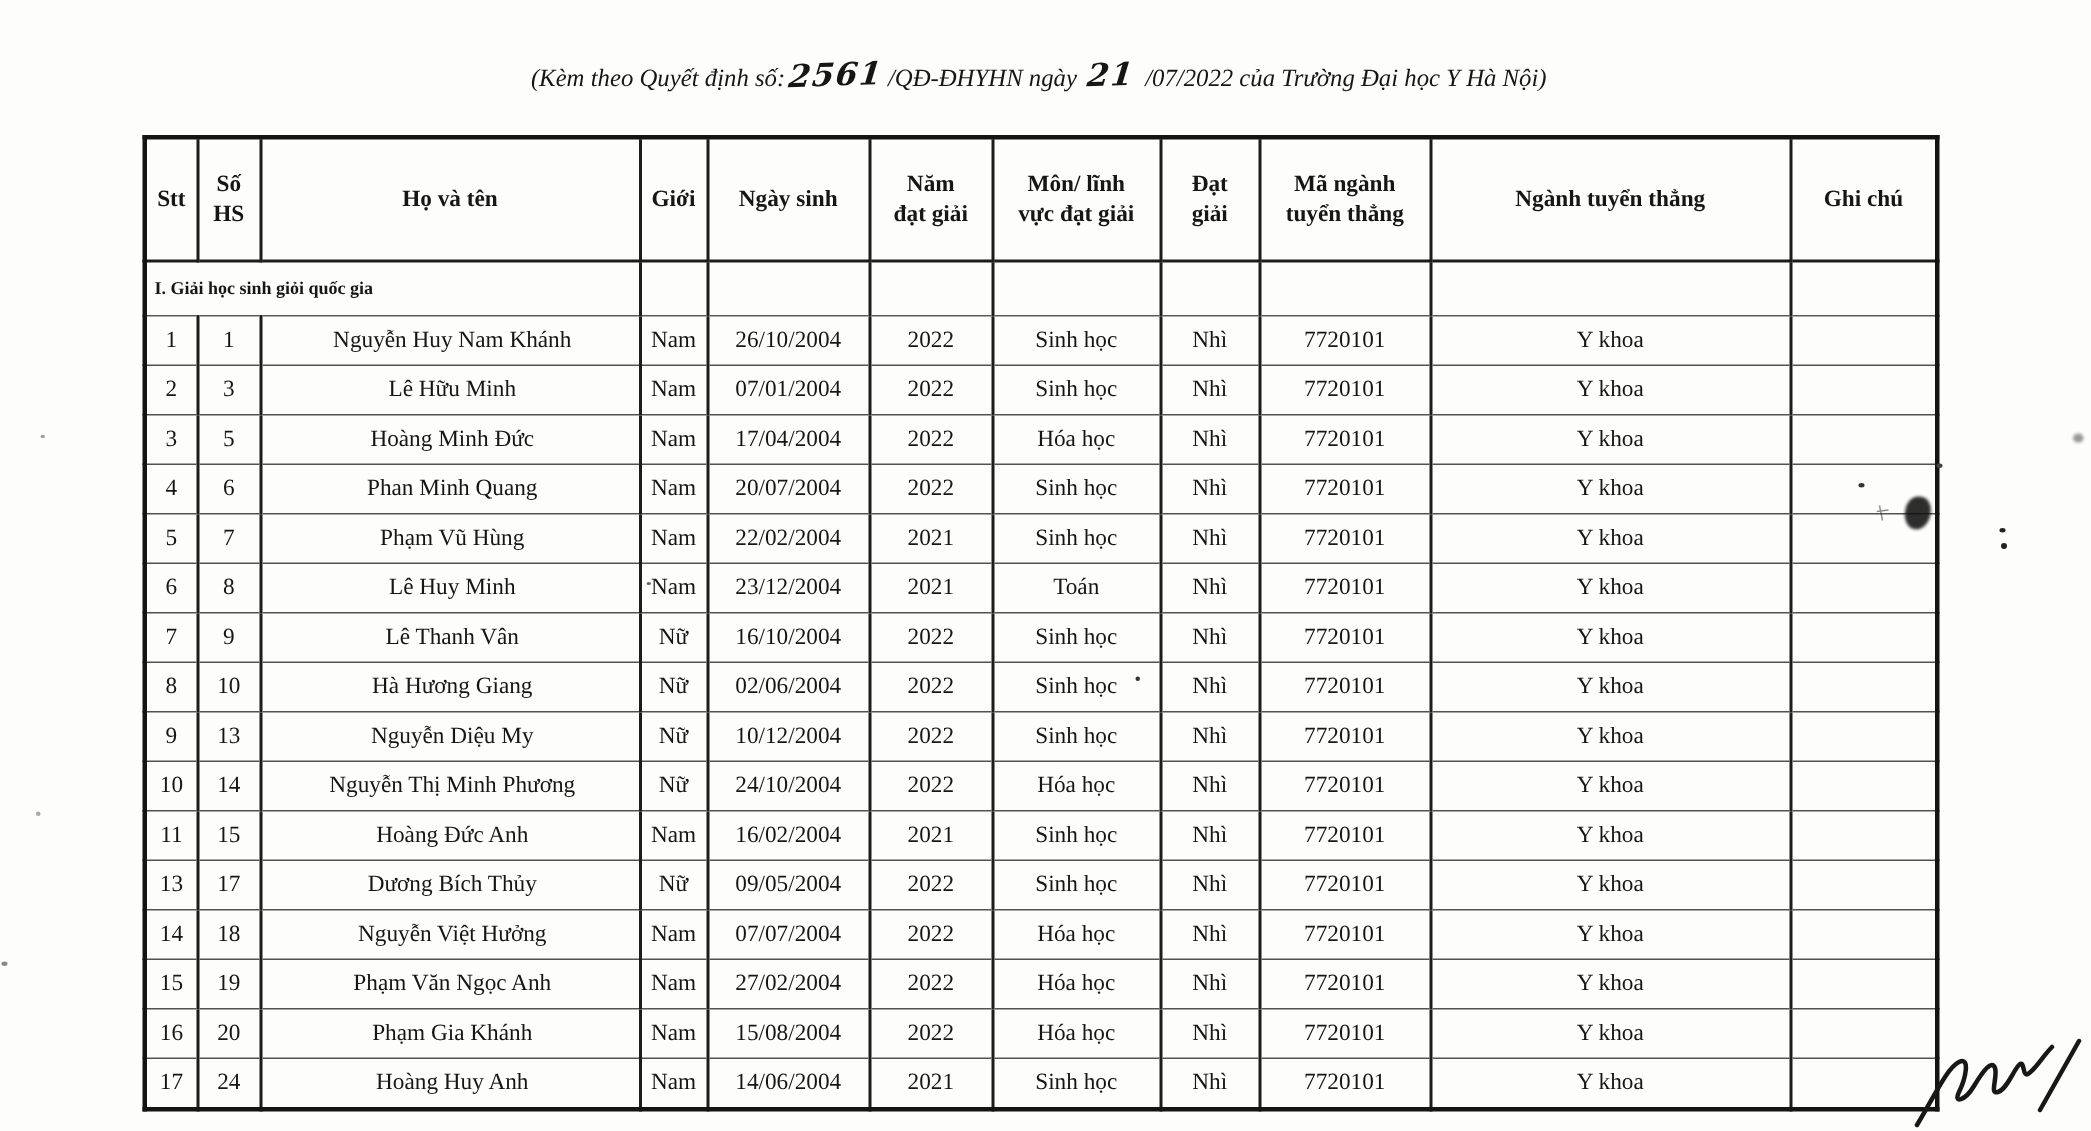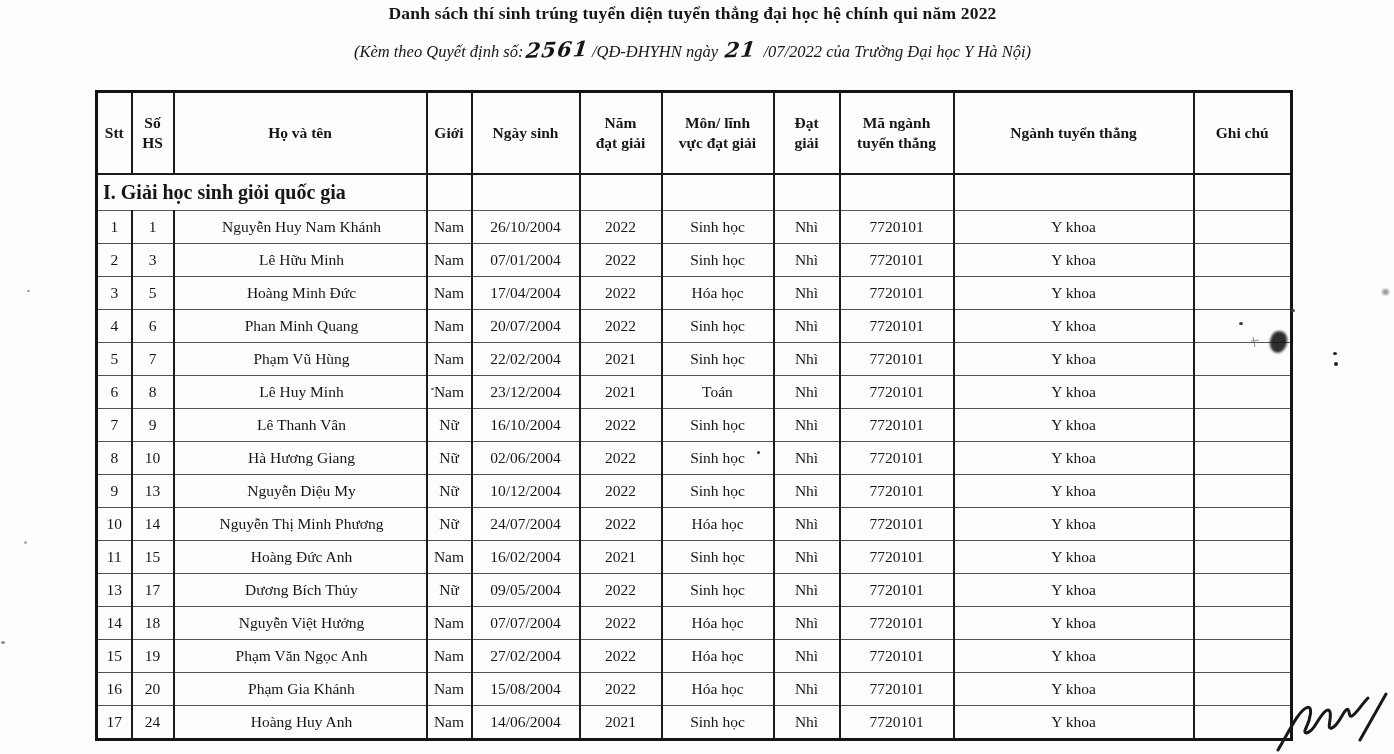--- a/index.html
+++ b/index.html
@@ -49,21 +49,21 @@
     text-align:center;
     vertical-align:middle;
     white-space:pre-line;
     line-height:1.3;
     border-bottom:2px solid #1c1c1c;
   }
   tr.section-row td{
     height:35px;
     border-bottom:1.5px solid #5a5a5a;
     font-weight:bold;
-    font-size:20px;
+    font-size:12px;
     vertical-align:middle;
   }
   tr.section-row td.section-label{
     text-align:left;padding-left:5px;white-space:nowrap;
   }
   tbody tr.data-row td{
     height:32px;
     border-bottom:1.2px solid #525252;
     font-size:15.5px;
     text-align:center;
@@ -84,21 +84,20 @@
     position:absolute;left:1251px;top:336px;width:11px;height:12px;
     opacity:.55;
   }
   .sig{position:absolute;left:1276px;top:686px;}
 </style>
 </head>
 <body>
 
 <div class="page">
 
-  <div class="doc-title">Danh sách thí sinh trúng tuyển diện tuyển thẳng đại học hệ chính qui năm 2022</div>
 
   <div class="doc-subtitle"><span>(Kèm theo Quyết định số:</span><span class="hw">2561</span><span>/QĐ-ĐHYHN ngày</span> <span class="hw">21</span> <span>/07/2022 của Trường Đại học Y Hà Nội)</span></div>
 
   <table class="main">
     <colgroup>
       <col style="width:35px">
         <col style="width:42px">
         <col style="width:253px">
       <col style="width:45px">
         <col style="width:108px">
@@ -256,21 +255,21 @@
           <td class="col-7">Nhì</td>
           <td class="col-8">7720101</td>
           <td class="col-9">Y khoa</td>
           <td class="col-10"></td>
         </tr>
         <tr class="data-row">
           <td class="col-0">10</td>
           <td class="col-1">14</td>
           <td class="col-2">Nguyễn Thị Minh Phương</td>
           <td class="col-3">Nữ</td>
-          <td class="col-4">24/07/2004</td>
+          <td class="col-4">24/10/2004</td>
           <td class="col-5">2022</td>
           <td class="col-6">Hóa học</td>
           <td class="col-7">Nhì</td>
           <td class="col-8">7720101</td>
           <td class="col-9">Y khoa</td>
           <td class="col-10"></td>
         </tr>
         <tr class="data-row">
           <td class="col-0">11</td>
           <td class="col-1">15</td>

